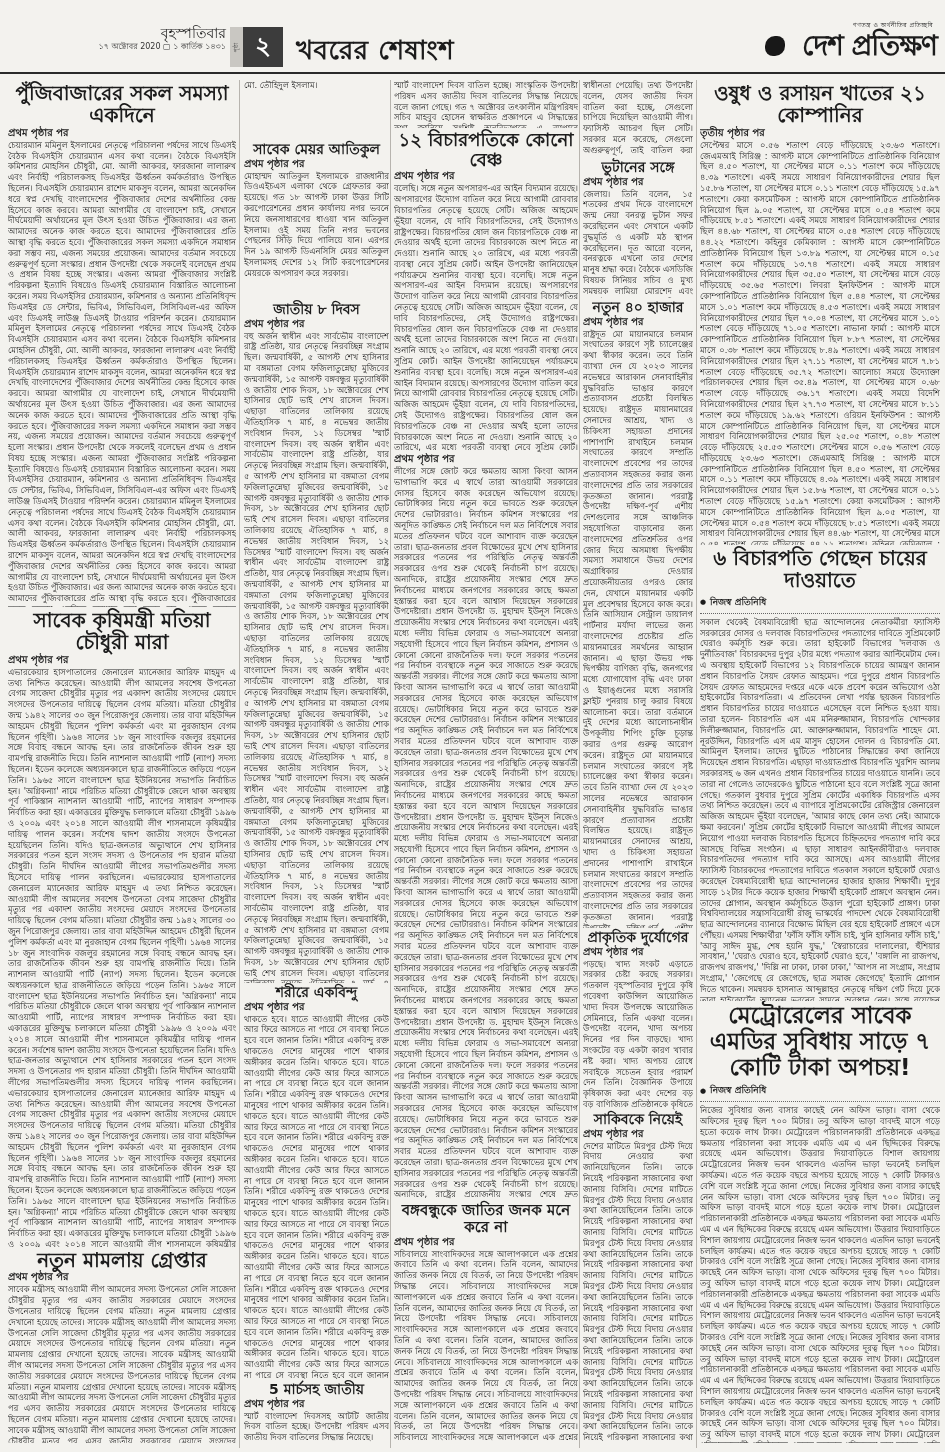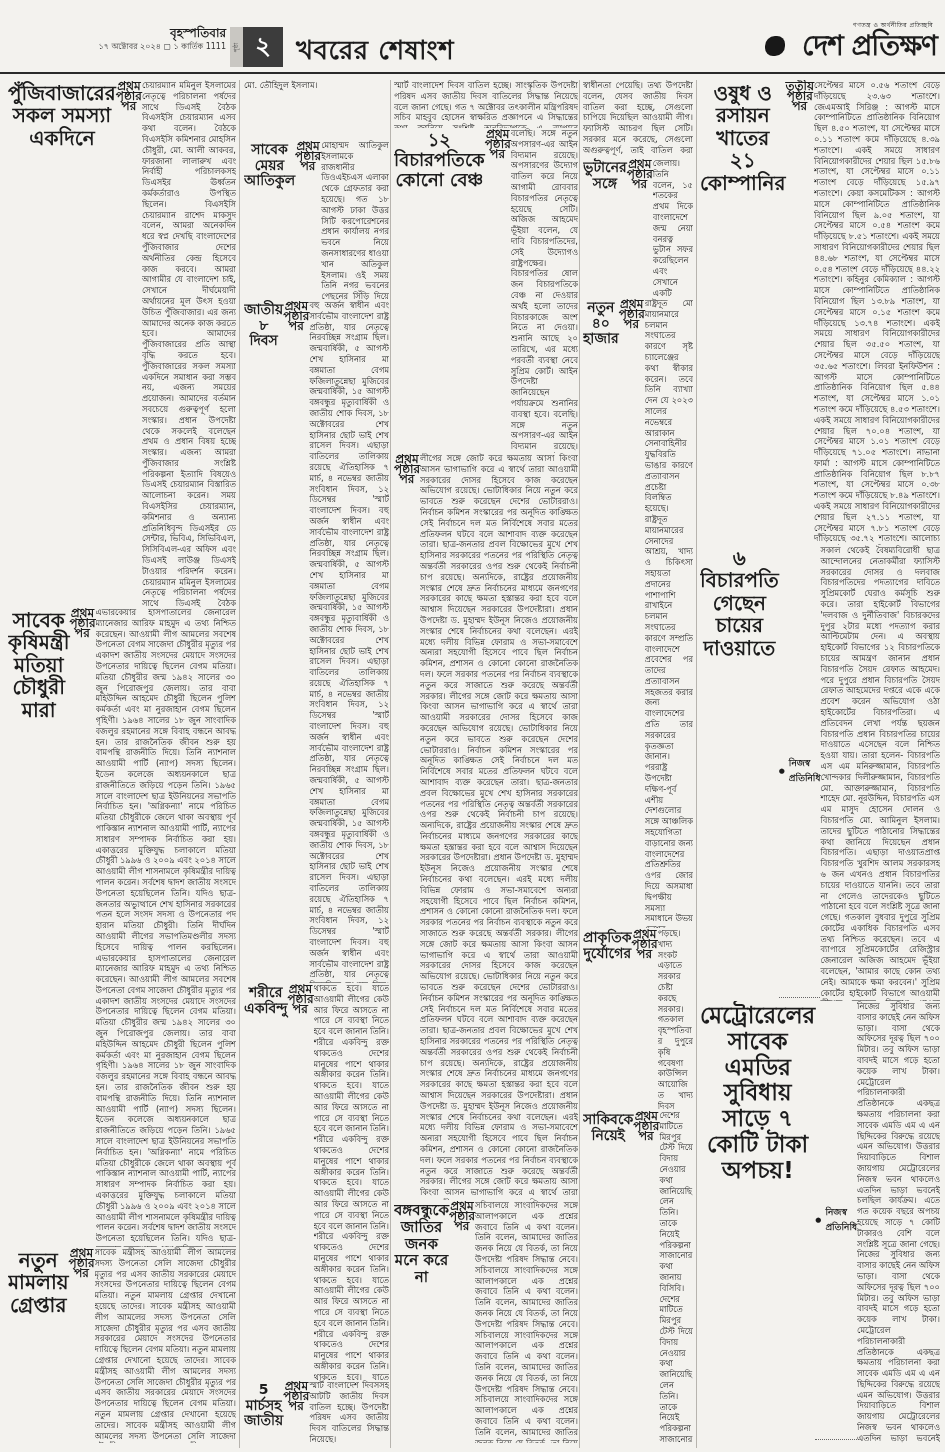--- a/index.html
+++ b/index.html
@@ -6,21 +6,21 @@
   html,body{width:945px;height:1452px}
   body{
     position:relative;overflow:hidden;
     background:#f3f2ee;
     color:#1c1c1c;
     font-family:"DejaVu Sans",sans-serif;
   }
   
   #header{position:absolute;left:0;top:0;width:945px;height:72px}
   #dateblock{position:absolute;left:58px;top:26px;width:168px;text-align:right}
-  #dateblock .day{font-weight:bold;font-size:12px;line-height:15px}
+  #dateblock .day{font-weight:normal;font-size:14px;line-height:15px}
   #dateblock .date{font-size:8px;line-height:11px;color:#333}
   #pagestrip{position:absolute;left:230px;top:27px;width:13px;height:40px;background:#c9c7c2;
     display:flex;align-items:center;justify-content:center}
   #pagestrip span{font-size:6px;color:#444;transform:rotate(-90deg);white-space:nowrap}
   #pagebox{position:absolute;left:243px;top:27px;width:40px;height:40px;background:#3c3c3c;
     display:flex;align-items:center;justify-content:center}
   #pagebox span{color:#fff;font-size:24px;font-weight:bold}
   #sectiontitle{position:absolute;left:296px;top:30px;font-size:26px;font-weight:bold;letter-spacing:.5px}
   #masthead{position:absolute;right:8px;top:20px;text-align:right}
   #masthead .tagline{font-size:6px;color:#222;margin-right:4px;letter-spacing:.5px}
@@ -31,40 +31,40 @@
   #headrule{position:absolute;left:0;top:72px;width:945px;height:2px;background:#2a2a2a}
   
   .col{position:absolute;top:80px;height:1368px;overflow:hidden}
   #col1{left:8px;width:228px}
   #col2{left:244px;width:145px}
   #col3{left:394px;width:184px}
   #col4{left:583px;width:110px}
   #colw{left:700px;width:240px}
   .vrule{position:absolute;top:80px;height:1368px;width:1px;background:#b7b4ae}
   
-  .art{display:flex;flex-direction:row;overflow:hidden}
+  .art{display:flex;flex-direction:column;overflow:hidden}
   .art .head{text-align:center;font-weight:bold;line-height:1.12;padding:2px 0 0}
-  .tag{text-align:center;font-size:12px;font-weight:bold;line-height:10px;padding:1px 0 2px}
+  .tag{font-size:10px;font-weight:bold;line-height:10px;padding:1px 0 2px}
   .body{flex:1 1 auto;overflow:hidden;font-size:8.3px;line-height:10.8px;text-align:justify;
     word-break:break-word;color:#222}
   .frag{overflow:hidden;font-size:8.3px;line-height:10.8px;text-align:justify;color:#222}
   .byrow{display:flex;align-items:center;gap:4px;font-size:9px;font-weight:bold;
     padding:3px 0 3px;border-bottom:1px dotted #666;margin-bottom:3px}
   .byrow .dot{font-size:7px}
   
   .h20{font-size:20px}.h19{font-size:23px}.h18{font-size:18px}
   .h17{font-size:14px}.h15{font-size:15px}.h14{font-size:14px}
 </style>
 </head>
 <body>
 
 <div id="header">
   <div id="dateblock">
     <div class="day">বৃহস্পতিবার</div>
-    <div class="date">১৭ অক্টোবর ২০২৪ ▢ ১ কার্তিক 1111</div>
+    <div class="date">১৭ অক্টোবর 2020 ▢ ১ কার্তিক ১৪৩১</div>
   </div>
   <div id="pagestrip">
     <span>পৃষ্ঠা</span>
   </div>
   <div id="pagebox">
     <span>২</span>
   </div>
   <div id="sectiontitle">খবরের শেষাংশ</div>
   <div id="masthead">
     <div class="tagline">গণতন্ত্র ও অর্থনীতির প্রতিচ্ছবি</div>

